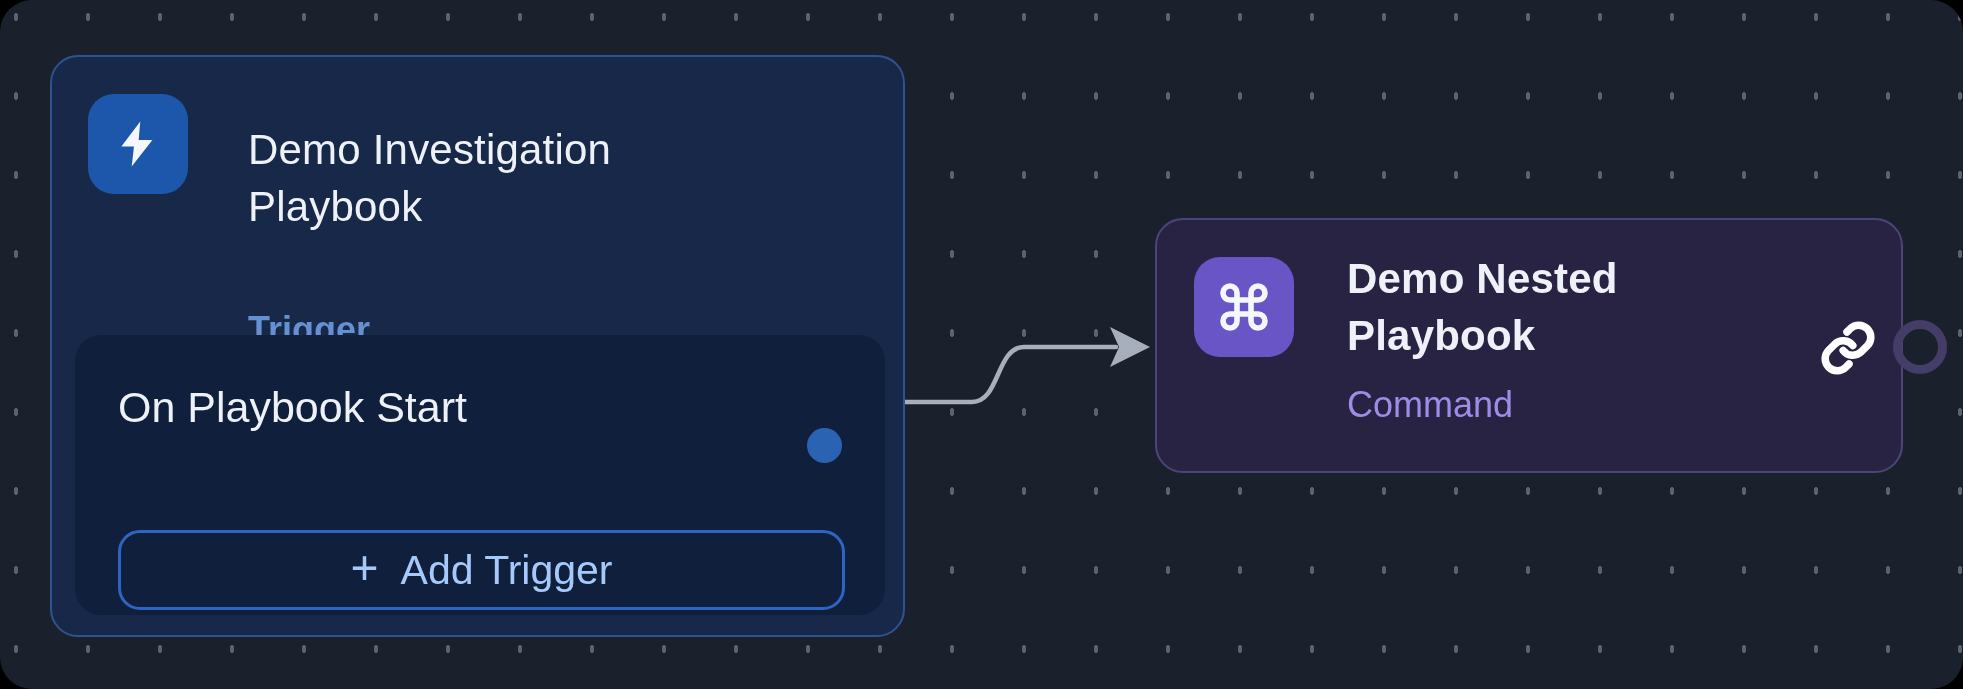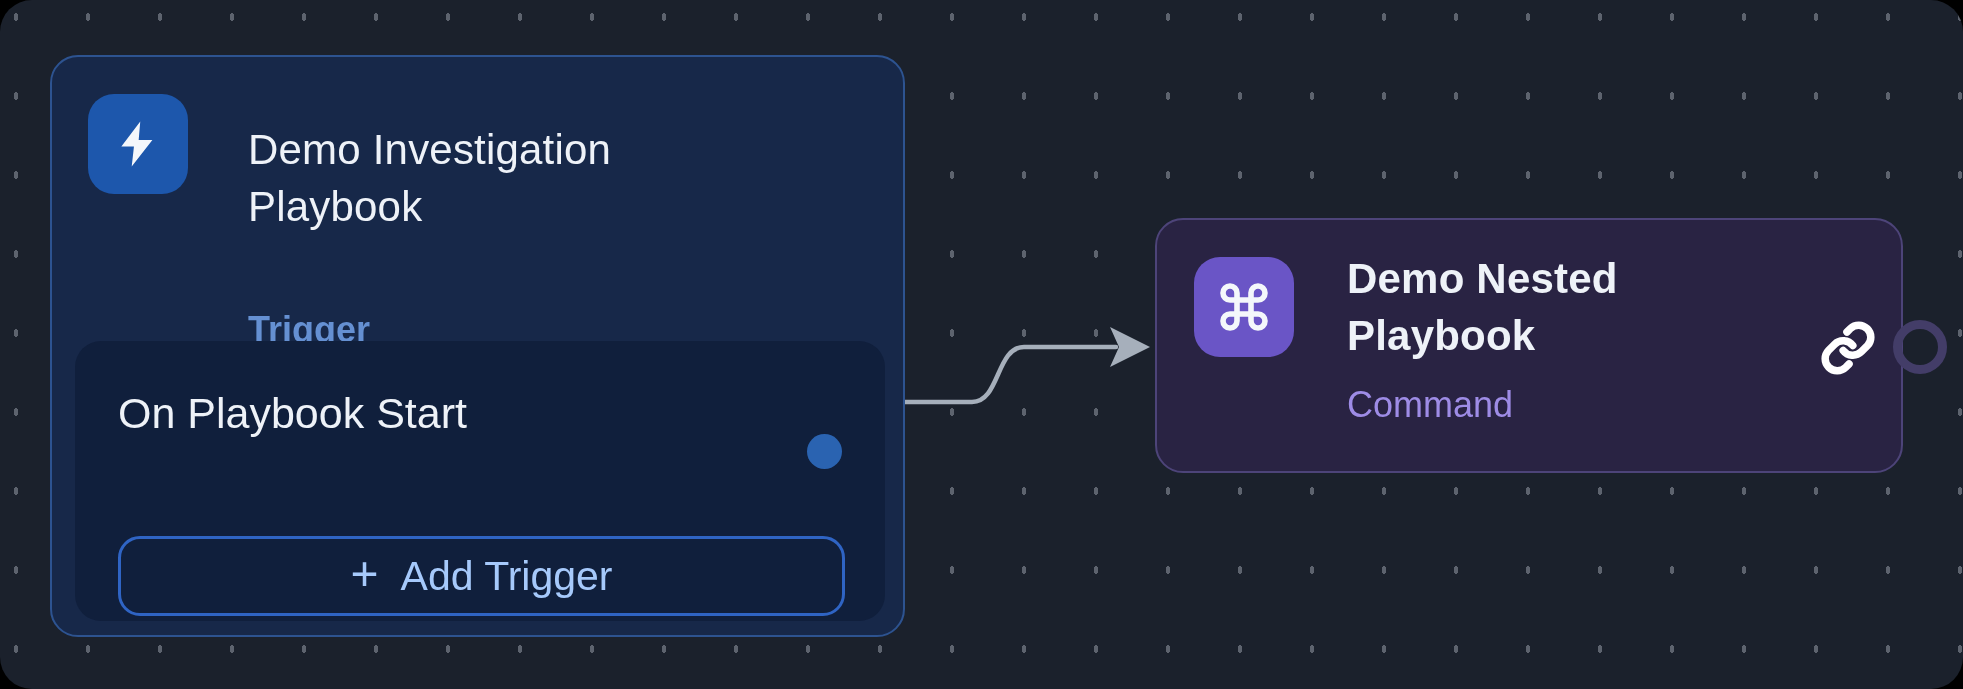--- a/index.html
+++ b/index.html
@@ -57,21 +57,21 @@
   .node-trigger .node-type {
     position: absolute;
     left: 196px; top: 218px;
     color: #6590d2;
     font-size: 36px;
     font-weight: 700;
     margin-top: 34px;
   }
   .inner-panel {
     position: absolute;
-    left: 23px; top: 284px;
+    left: 23px; top: 278px;
     width: 810px; height: 280px;
     background: #101f3c;
     border-radius: 26px;
   }
   .row-label {
     position: absolute;
     left: 43px; top: 48px;
     color: #eef2f8;
     font-size: 43px;
     font-weight: 400;

